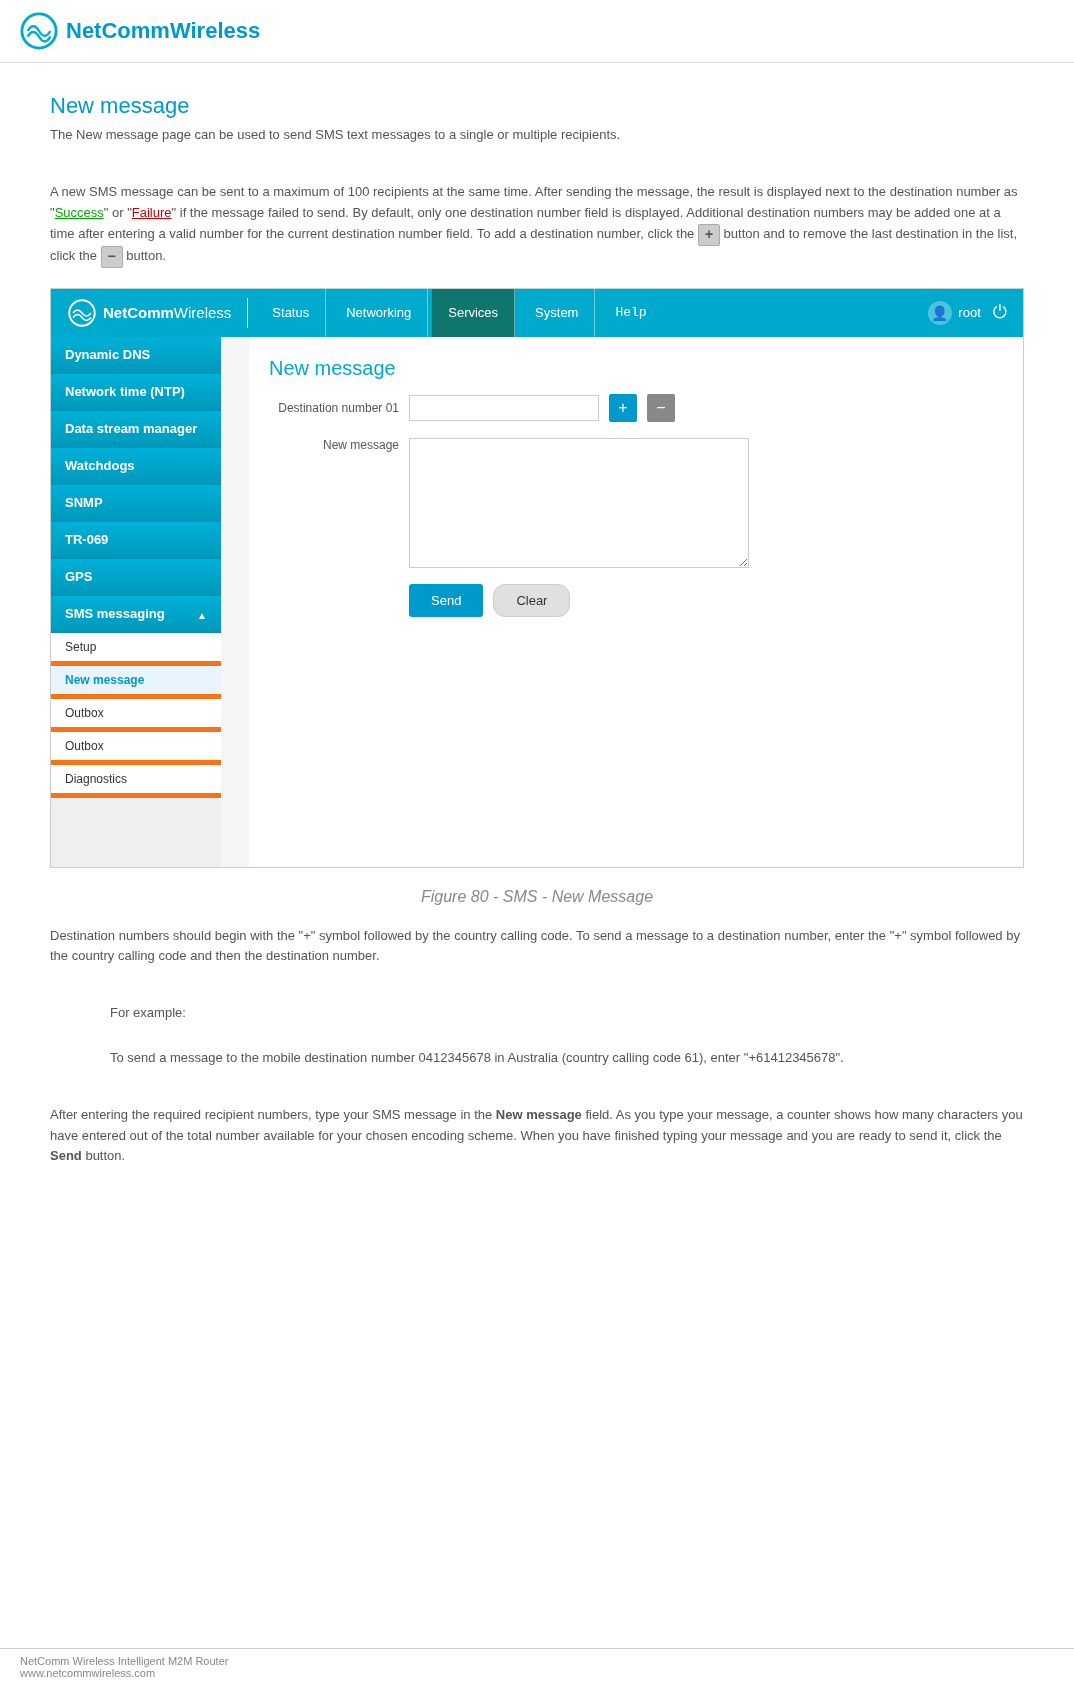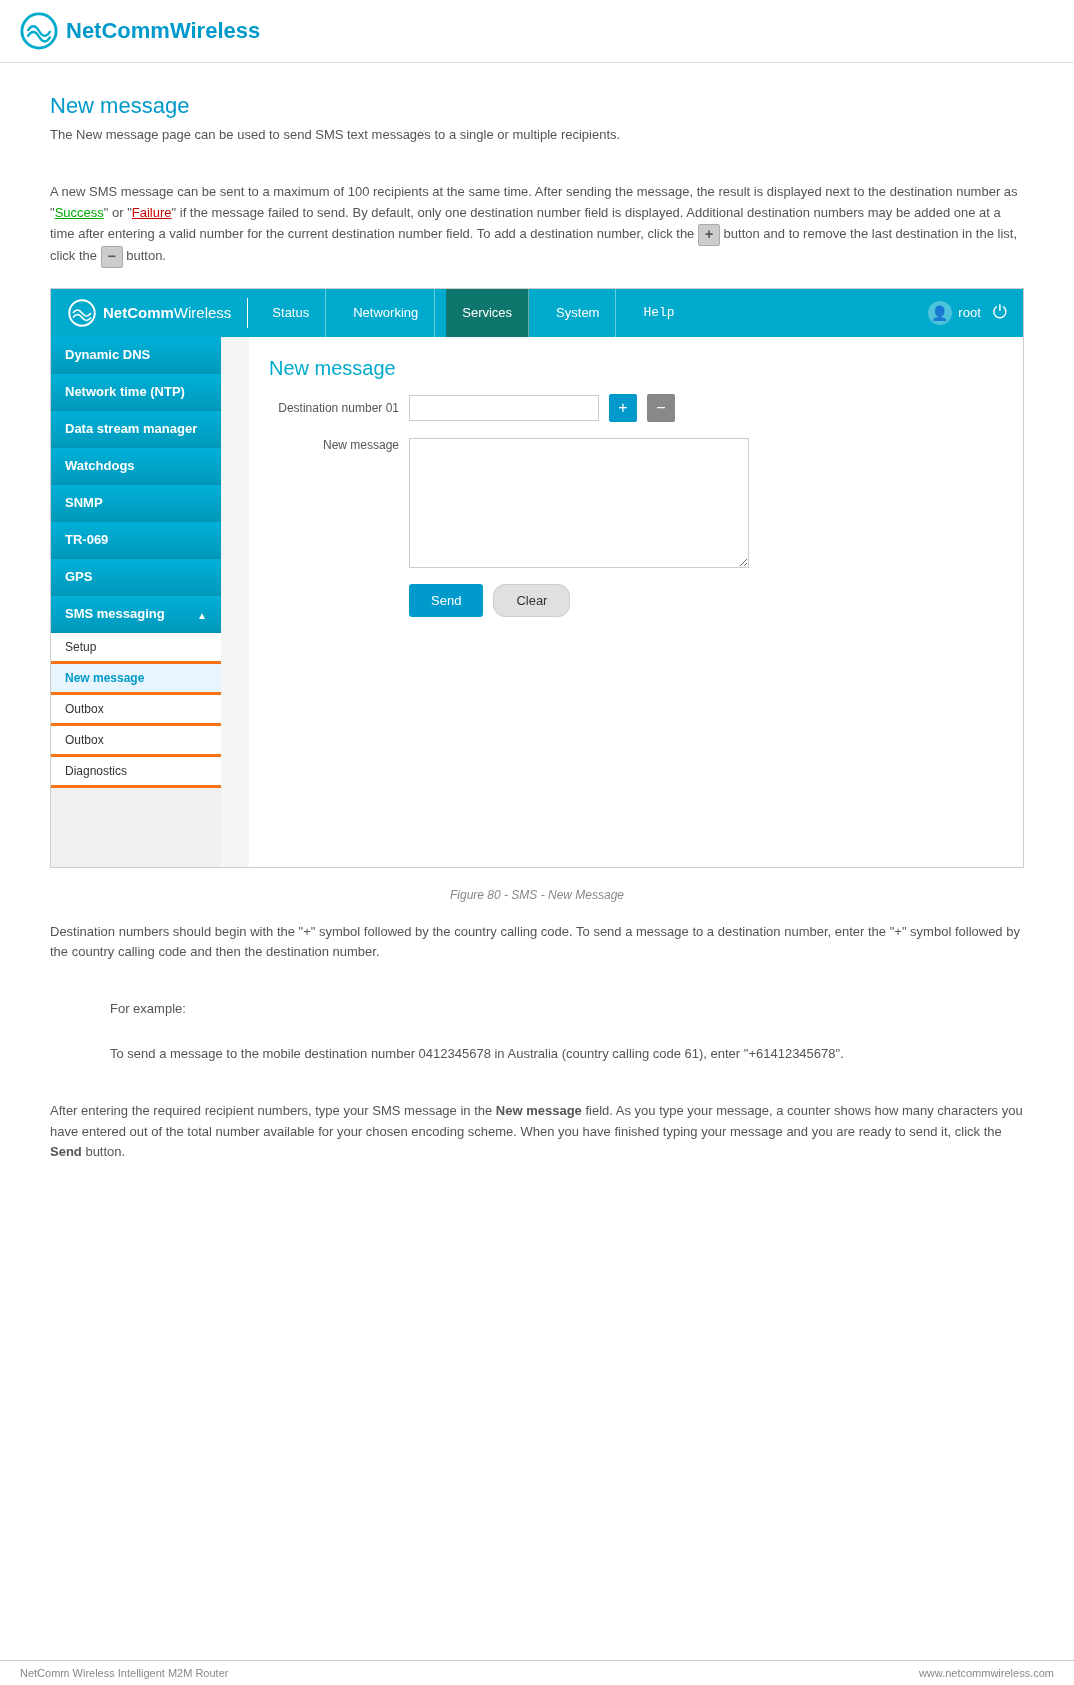--- a/index.html
+++ b/index.html
@@ -112,21 +112,21 @@
       font-size: 15px;
       font-weight: bold;
     }
     .router-logo-text span {
       font-weight: normal;
     }
     .router-nav-items {
       display: flex;
       align-items: center;
       flex: 1;
-      gap: 11px;
+      gap: 4px;
     }
     .router-nav-item {
       color: #fff;
       font-size: 13px;
       padding: 0 16px;
       height: 48px;
       display: flex;
       align-items: center;
       border-right: 1px solid rgba(255,255,255,0.4);
       cursor: pointer;
@@ -207,21 +207,21 @@
       background: #fff;
     }
     .sidebar-subitem {
       display: block;
       width: 100%;
       padding: 7px 14px;
       font-size: 12px;
       color: #333;
       background: #fff;
       border: none;
-      border-bottom: 3px solid #f97316;
+      border-bottom: 5px solid #f97316;
       cursor: pointer;
       text-align: left;
     }
     .sidebar-subitem.active {
       color: #0099cc;
       font-weight: bold;
       background: #e8f5fc;
     }
 
     
@@ -317,39 +317,40 @@
       border: 1px solid #ccc;
       padding: 8px 22px;
       font-size: 13px;
       cursor: pointer;
       border-radius: 12px;
     }
 
     
     .figure-caption {
       text-align: center;
-      font-size: 12px;
+      font-size: 16px;
       color: #888;
       font-style: italic;
       margin: 8px 0 20px 0;
     }
 
     
     .doc-footer {
       position: fixed;
       bottom: 0;
       left: 0;
       width: 1074px;
       border-top: 1px solid #ccc;
       padding: 6px 20px;
       display: flex;
       justify-content: space-between;
       font-size: 11px;
       color: #888;
       background: #fff;
+      flex-direction: column;
     }
 
     .section-spacer {
       height: 20px;
     }
 
     .example-block {
       margin-left: 60px;
       margin-bottom: 10px;
     }

